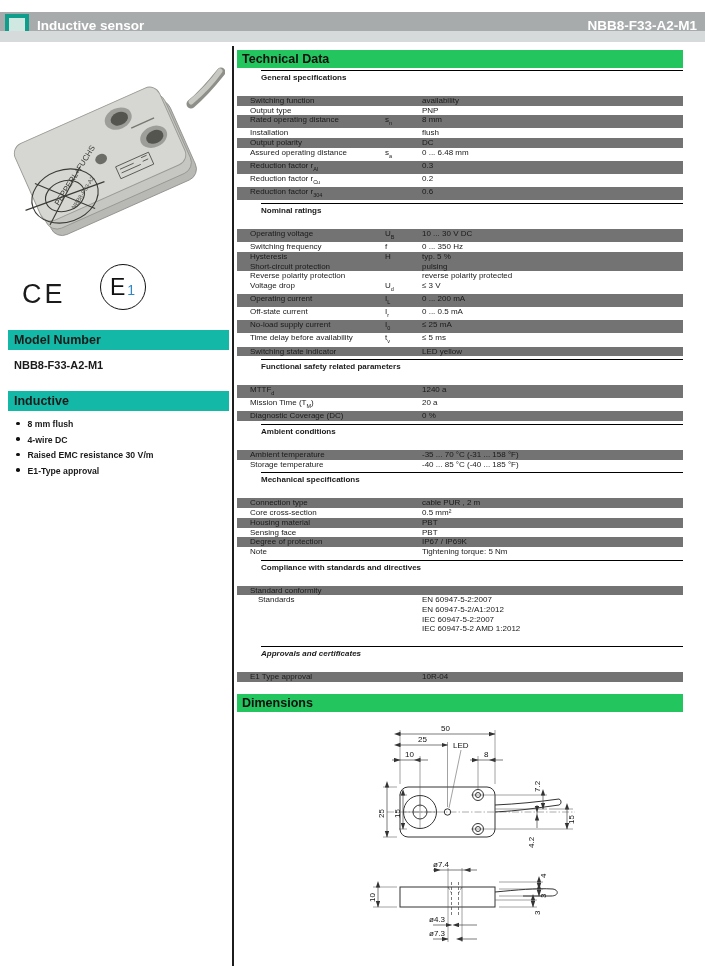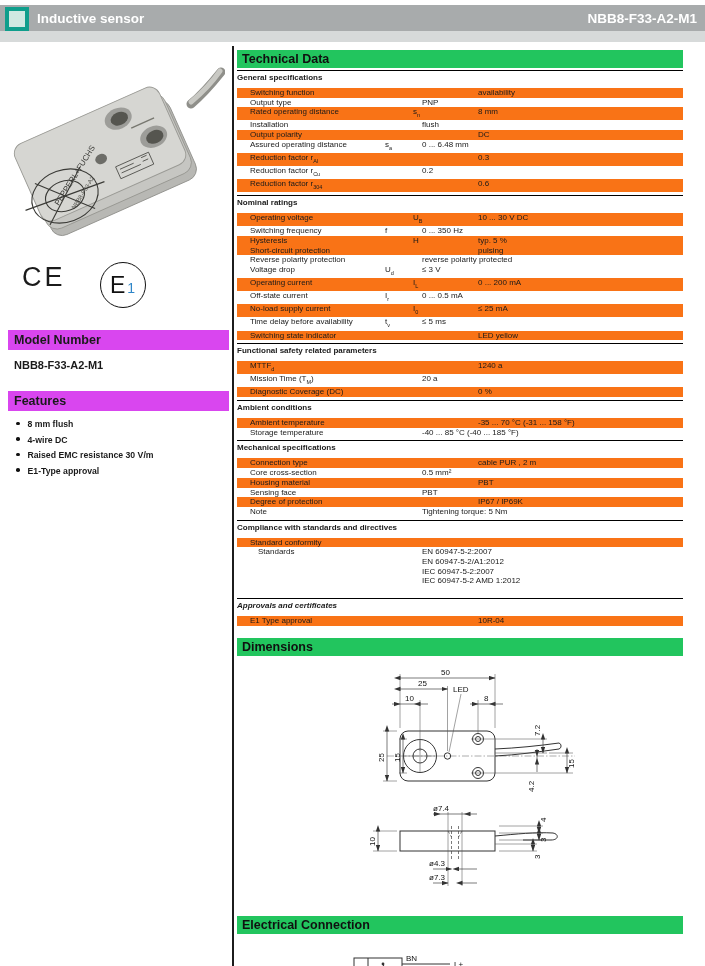--- a/index.html
+++ b/index.html
@@ -3,68 +3,68 @@
 <meta charset="utf-8">
 <style>
   * { margin:0; padding:0; box-sizing:border-box; }
   html,body { width:705px; }
   body {
     width:705px; height:966px; position:relative; background:#ffffff;
     font-family:"Liberation Sans", sans-serif; color:#1a1a1a; overflow:hidden;
   }
   
   .top-header {
-    position:absolute; left:0; top:5px; width:705px; height:27px;
+    position:absolute; left:0; top:12px; width:705px; height:27px;
     background:#a8abac; display:flex; align-items:center;
   }
   .brand-logo {
     width:24px; height:24px; margin-left:5px; background:#cfe9e2;
     border:4px solid #0f9e8c;
   }
   .hdr-title { color:#ffffff; font-weight:bold; font-size:13.5px; margin-left:8px; }
   .hdr-part  { color:#ffffff; font-weight:bold; font-size:13.5px; margin-left:auto; margin-right:8px; }
   .hdr-strip { position:absolute; left:0; top:31px; width:705px; height:11px; background:#d7dada; }
   
   .v-sep { position:absolute; left:232px; top:46px; width:2px; height:920px; background:#1c1c1c; }
   
   .left-col { position:absolute; left:8px; top:44px; width:221px; }
   .product-photo { display:block; margin:2px auto 0 auto; }
-  .marks-row { display:flex; align-items:flex-start; margin:4px 0 0 14px; height:48px; }
+  .marks-row { display:flex; align-items:flex-end; margin:4px 0 0 14px; height:48px; }
   .ce-mark { font-size:27px; font-weight:500; letter-spacing:3px; color:#1b1b1b; }
   .e1-mark {
     width:46px; height:46px; border:1.6px solid #111; border-radius:50%;
     margin-left:34px; display:flex; align-items:center; justify-content:center;
   }
   .e1-letter { font-size:23px; color:#111; font-weight:400; }
   .e1-digit  { font-size:14px; color:#2f86c8; margin:6px 0 0 2px; }
   .side-bar {
-    background:#d946ef; height:20px; font-weight:bold; font-size:12.5px;
+    background:#14b8a6; height:20px; font-weight:bold; font-size:12.5px;
     padding:3px 0 0 6px; margin-top:20px;
   }
   .model-value { font-weight:bold; font-size:11px; margin:9px 0 0 6px; }
   .features-list { list-style:none; margin:8px 0 0 6px; }
   .features-list li {
     font-weight:bold; font-size:8.7px; margin-bottom:5.5px; display:flex; align-items:baseline;
   }
   .bullet { width:3.5px; height:3.5px; border-radius:50%; background:#111; margin:0 8px 1px 2px; flex:none; align-self:center; }
   
   .right-col { position:absolute; left:237px; top:50px; width:446px; }
   .section-bar {
     background:#22c55e; height:18px; font-weight:bold; font-size:12.5px;
     padding:2px 0 0 5px; color:#101010;
   }
   .spec-section-title {
     border-top:1px solid #000; font-weight:bold; font-size:8px;
-    padding:2px 0 6px 0; margin-top:3px;
+    padding:2px 0 14px 0; margin-top:3px;margin-left:24px;
   }
   .spec-section { margin-bottom:2px; }
   .spec-section:first-of-type .spec-section-title { margin-top:2px; }
   .spec-section:last-of-type .spec-section-title { margin-top:12px;font-style:italic; }
   .spec-row { display:flex; min-height:9.7px; font-size:8px; line-height:9.5px; align-items:flex-start; }
-  .spec-row.shaded { background:#f97316;gap:28px; }
+  .spec-row.shaded { background:#737373; }
   .cell-label  { width:148px; padding-left:13px; flex:none; }
   .cell-label.indent2 { padding-left:21px; }
   .cell-symbol { width:37px; flex:none; }
   .cell-value  { flex:1; }
   .cell-value div { line-height:9.7px; }
   sub { font-size:5.5px; }
   .dims-wrap { margin-top:12px; }
   .drawing { display:block; background:#fff; }
   .elec-wrap { margin-top:4px; }
   
@@ -131,21 +131,21 @@
     <div class="ce-mark">CE</div>
     <div class="e1-mark">
       <span class="e1-letter">E</span>
       <span class="e1-digit">1</span>
     </div>
   </div>
 
   <div class="side-bar">Model Number</div>
   <div class="model-value">NBB8-F33-A2-M1</div>
 
-  <div class="side-bar">Features</div>
+  <div class="side-bar">Inductive</div>
   <ul class="features-list">
       <li>
         <span class="bullet"></span>
         <span>8 mm flush</span>
       </li>
       <li>
         <span class="bullet"></span>
         <span>4-wire DC</span>
       </li>
       <li>

